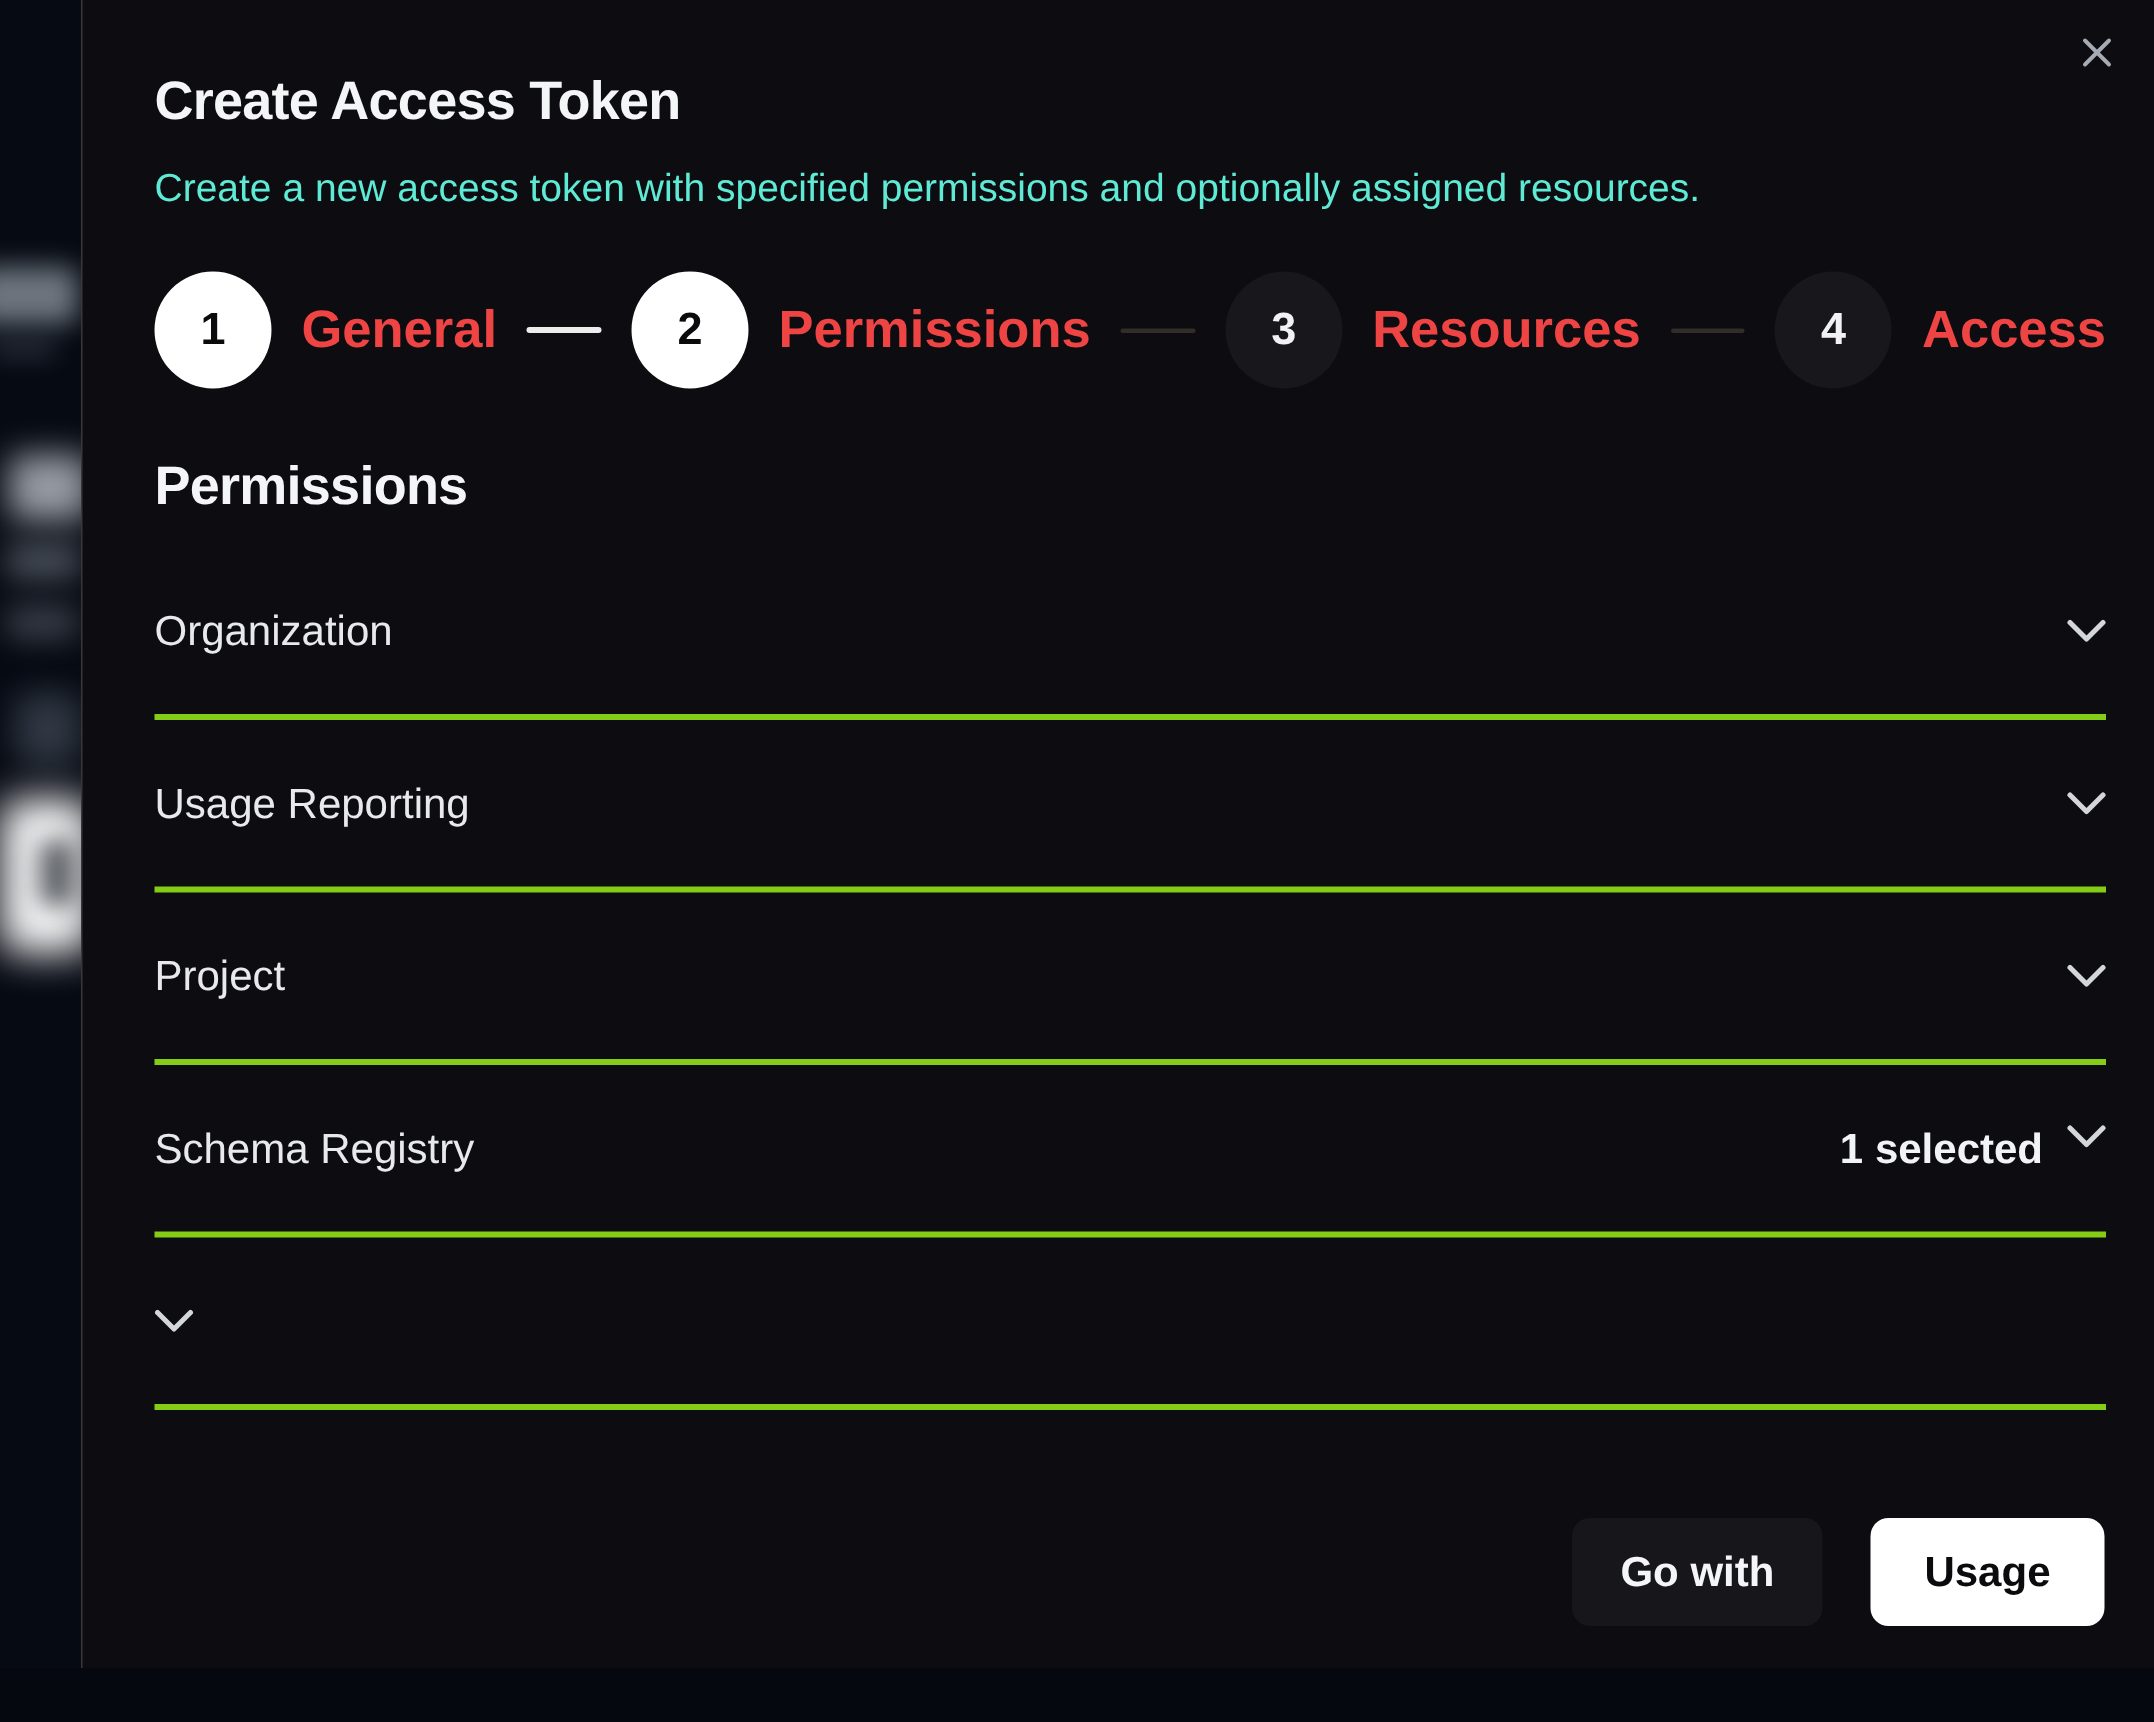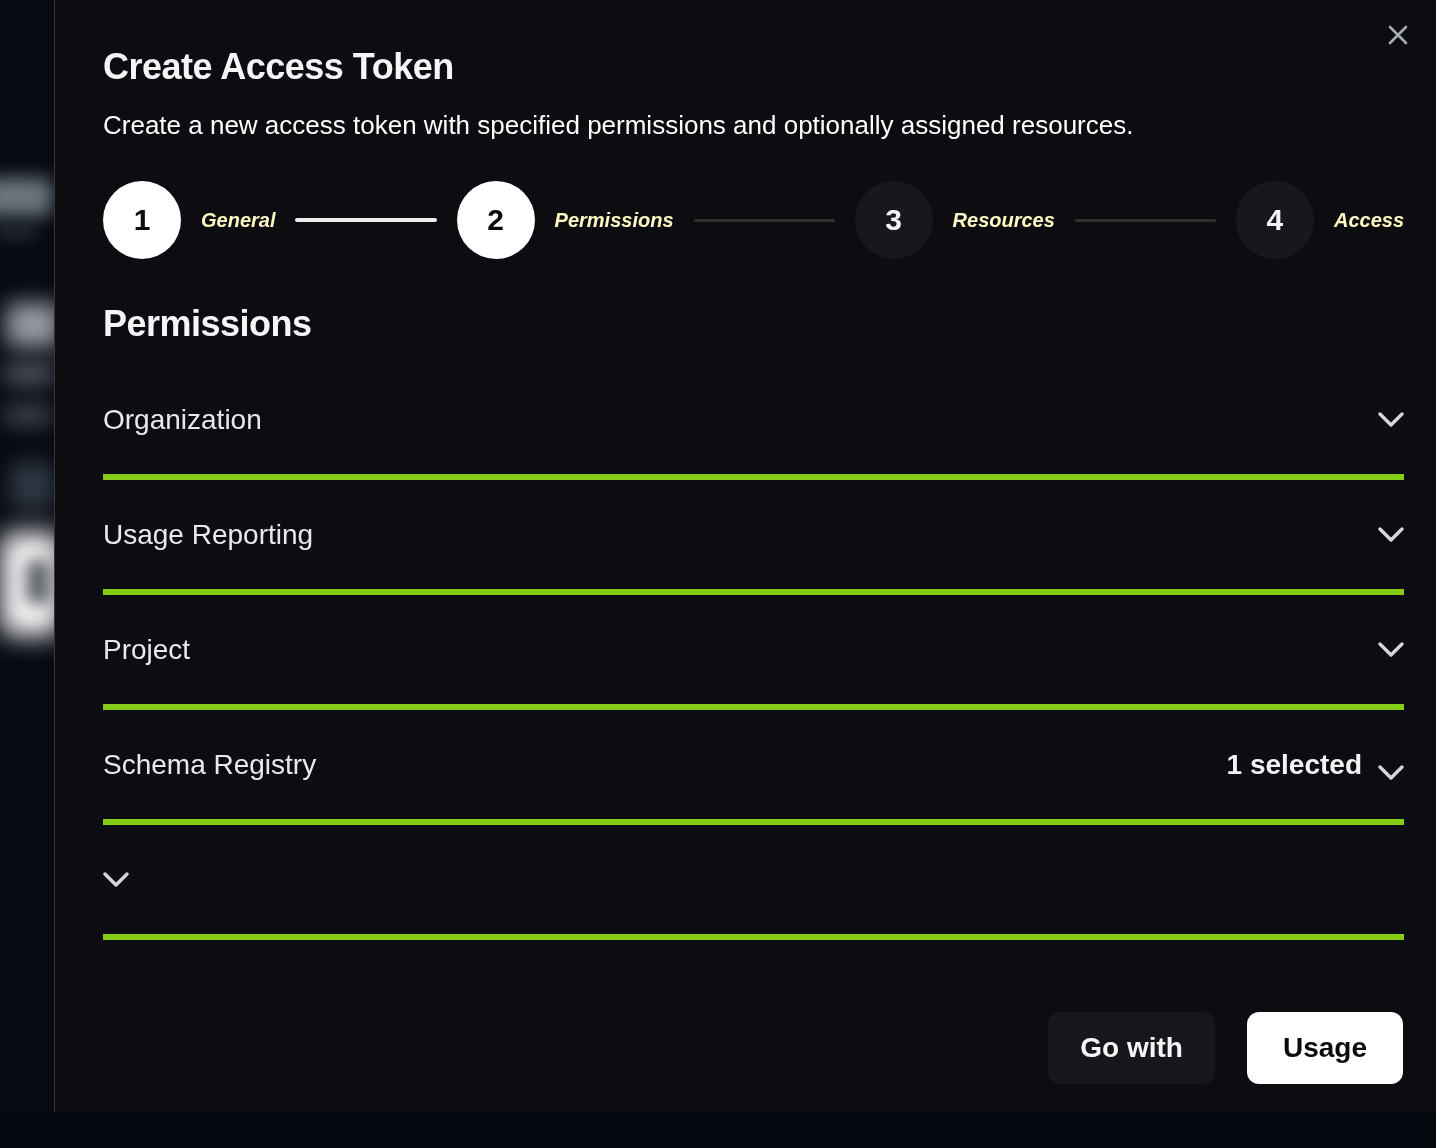--- a/index.html
+++ b/index.html
@@ -51,64 +51,64 @@
     margin: 0;
     font-size: 36px;
     font-weight: 700;
     letter-spacing: -0.5px;
     color: #f4f5f7;
   }
   .modal-subtitle {
     margin: 22px 0 0 0;
     font-size: 26px;
     font-weight: 400;
-    color: #ffffff;
+    color: #5eead4;
   }
 
   
   .stepper {
     margin-top: 40px;
     display: flex;
     align-items: center;
   }
   .step { display: flex; align-items: center; gap: 20px; cursor: pointer; }
   .step-circle {
     width: 78px; height: 78px;
     border-radius: 50%;
     display: flex; align-items: center; justify-content: center;
     font-size: 30px; font-weight: 600;
     flex: none;
   }
   .step-circle.done, .step-circle.current { background: #ffffff; color: #0b0b0e; }
   .step-circle.upcoming { background: #17171c; color: #f1f2f4; }
-  .step-label { font-size: 20px; font-weight: 600; color: #fef9c3; white-space: nowrap; font-style: italic; }
+  .step-label { font-size: 35px; font-weight: 600; color: #ef4444; white-space: nowrap; }
   .connector { flex: 1; margin: 0 20px; border-radius: 2px; }
   .connector.done { height: 4px; background: #ededee; }
   .connector.upcoming { height: 3px; background: #322d28; }
 
   
   .section-heading {
     margin: 44px 0 0 0;
     font-size: 36px;
     font-weight: 700;
     letter-spacing: -0.5px;
     color: #f4f5f7;
   }
   .sections { margin-top: 20px; }
   .section-row {
     height: 115px;
     display: flex;
     align-items: center;
     justify-content: space-between;
-    border-bottom: 6px solid #84cc16;
+    border-bottom: 4px solid #84cc16;
     cursor: pointer;
     gap: 16px;
   }
   .section-label { font-size: 28px; font-weight: 500; color: #e7e9eb; }
-  .section-right { display: flex; align-items: flex-end; gap: 16px; }
+  .section-right { display: flex; align-items: flex-start; gap: 16px; }
   .selected-count { font-size: 28px; font-weight: 600; color: #f2f3f5; }
   .selected-count:empty { display: none; }
   .chevron { display: flex; align-items: center; }
 
   
   .footer {
     position: absolute;
     right: 33px; bottom: 28px;
     display: flex; gap: 32px;
   }

